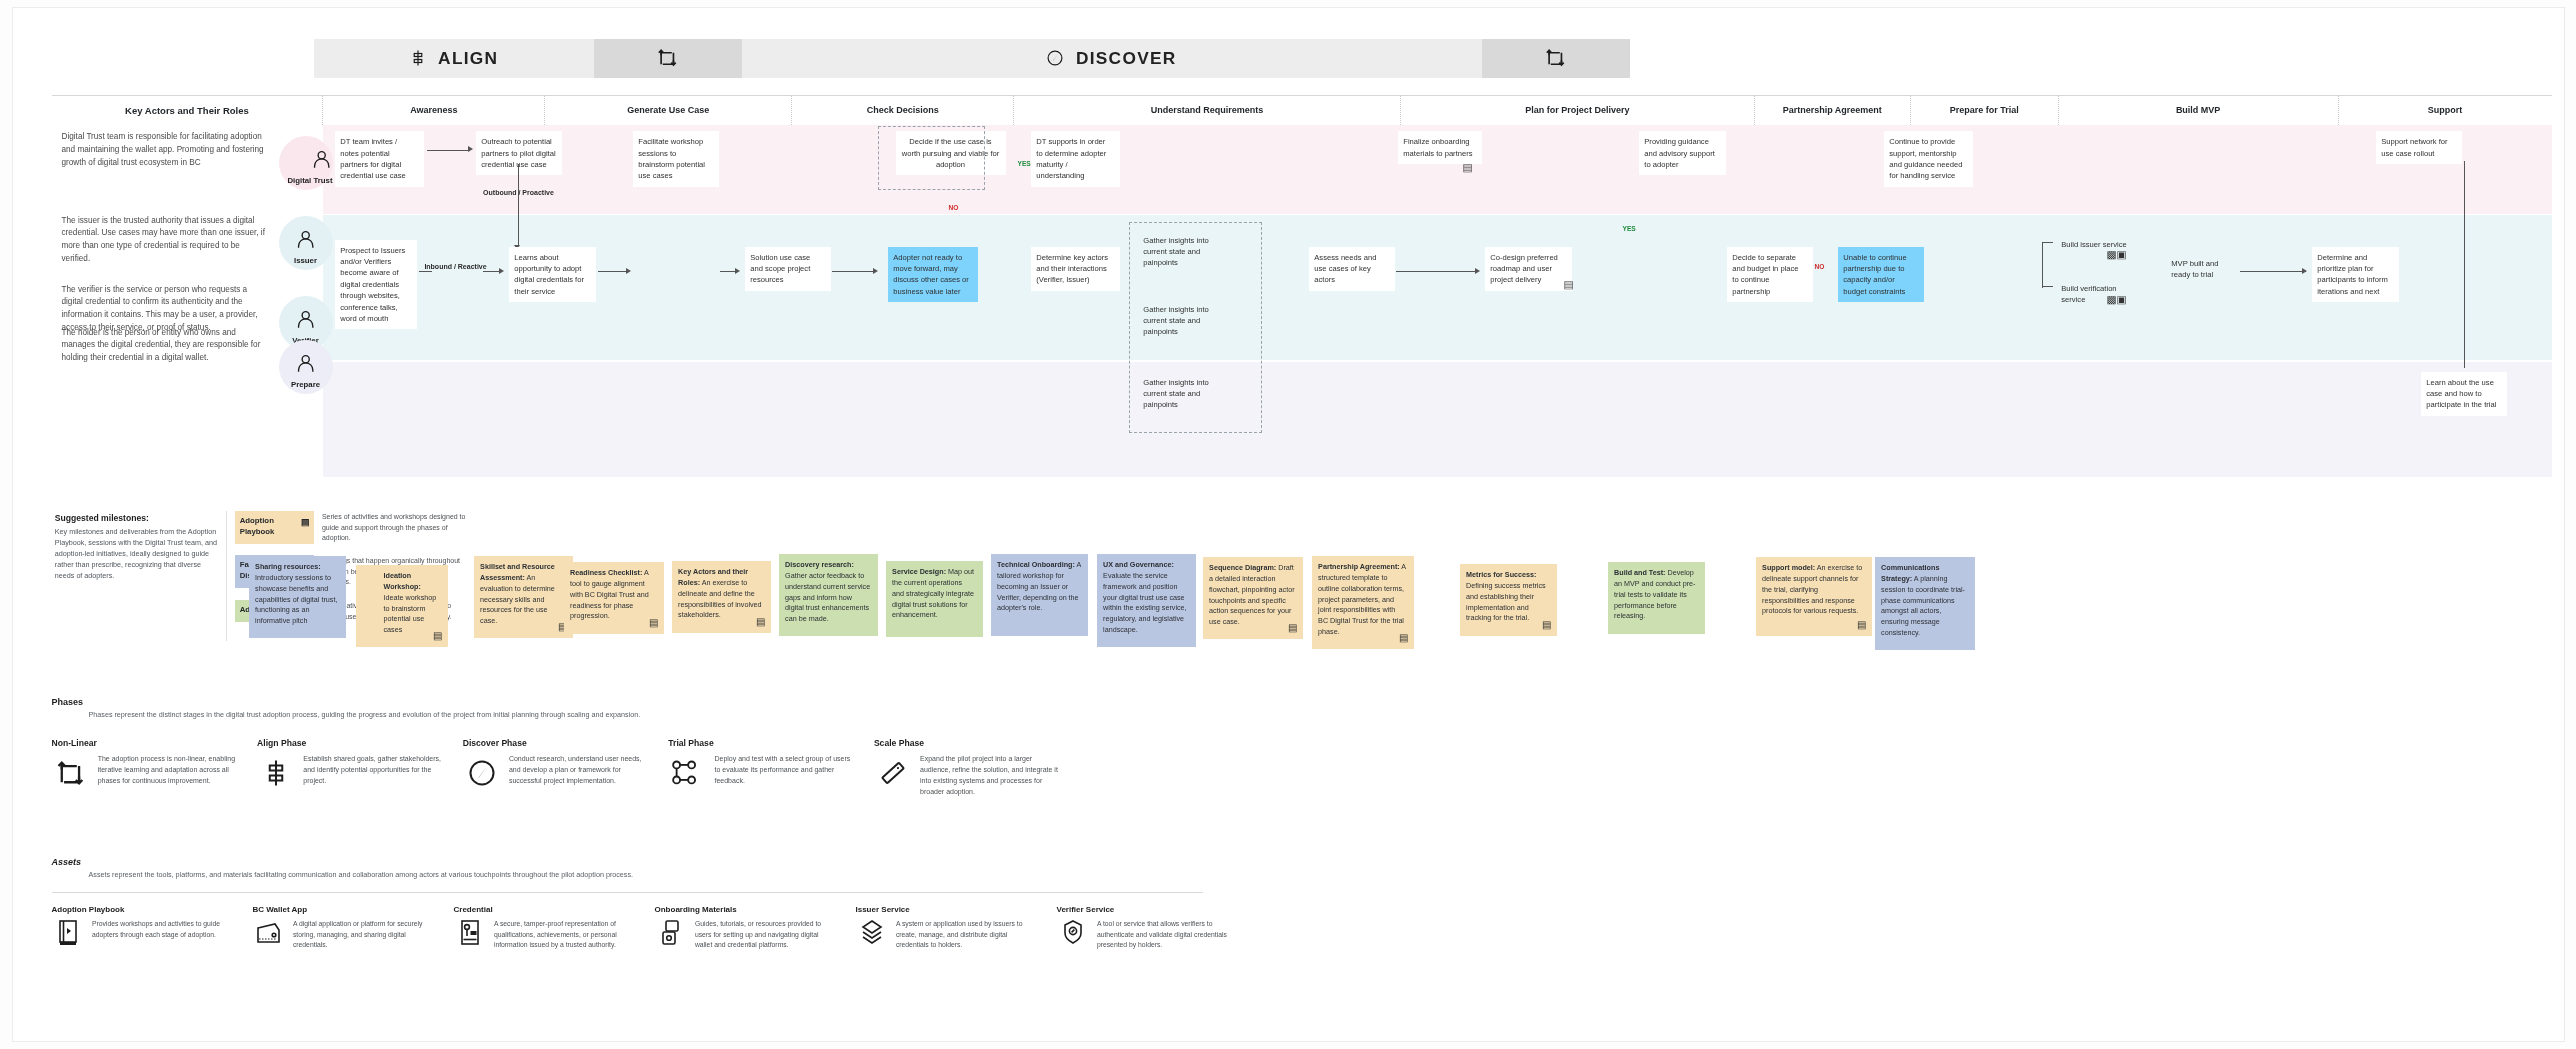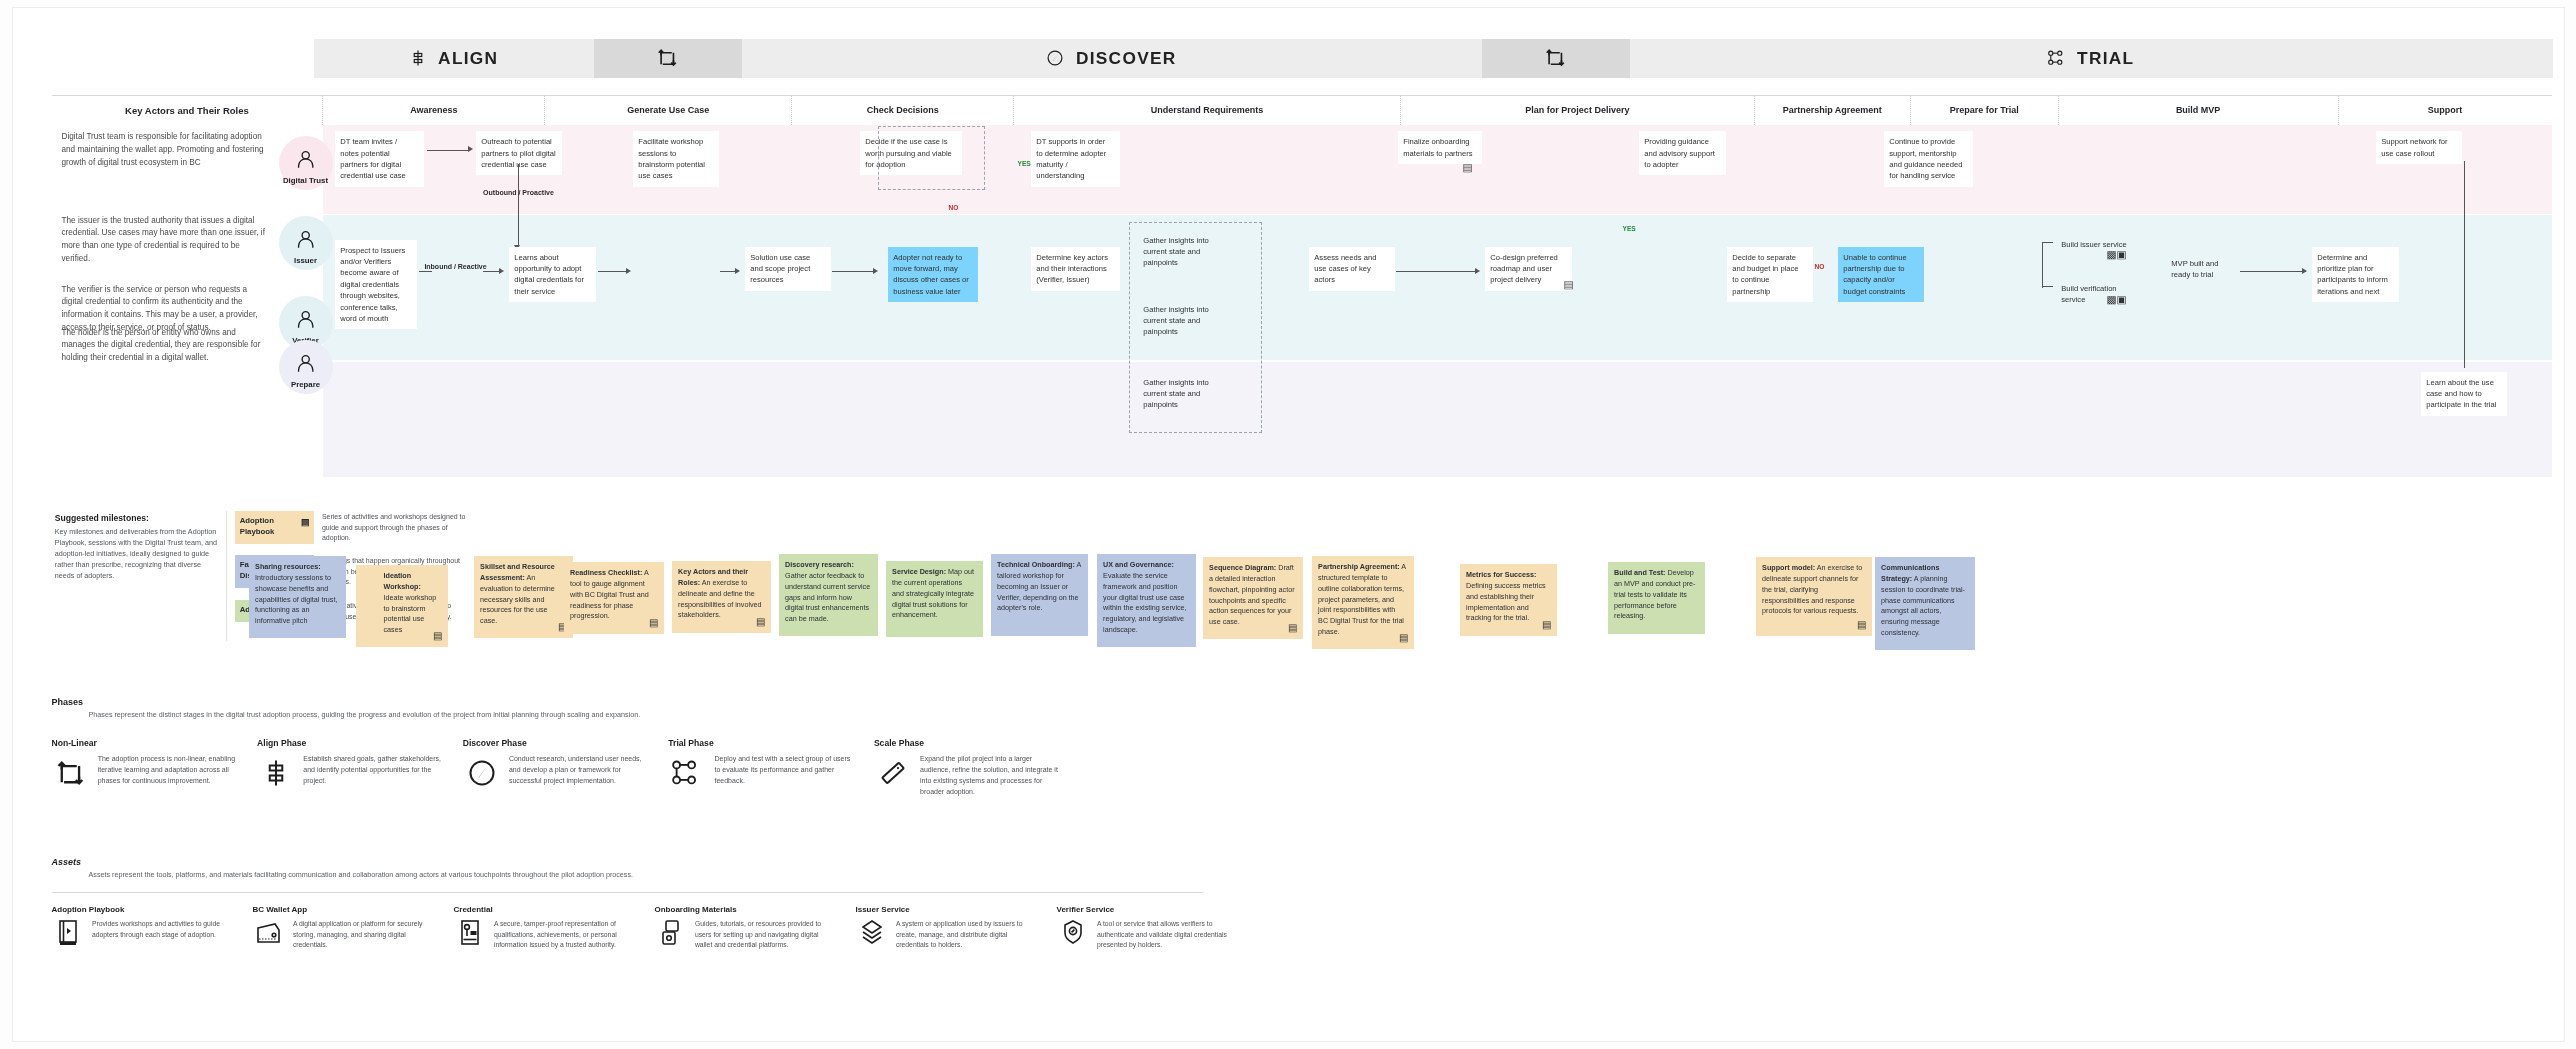--- a/index.html
+++ b/index.html
@@ -138,34 +138,20 @@
         <div class="phaseseg nonlinear" style="width: 148px;">
           <span class="pi">
             <svg width="21.4" height="21.4" viewBox="0 0 26 26">
         <path d="M5 21 V7 h13" fill="none" stroke="#1d1d1d" stroke-width="2"></path>
         <path d="M5 10 L5 4 M2.2 7 L5 4 L7.8 7" fill="none" stroke="#1d1d1d" stroke-width="2"></path>
         <path d="M20 7 v14 H7" fill="none" stroke="#1d1d1d" stroke-width="2"></path>
         <path d="M20 16 L20 22 M17.2 19 L20 22 L22.8 19" fill="none" stroke="#1d1d1d" stroke-width="2"></path>
             </svg>
           </span>
         </div>
-        <div class="phaseseg" style="width: 923px;">
-          <span class="pi">
-            <svg width="18" height="18" viewBox="0 0 26 24">
-        <circle cx="4" cy="5" r="3" fill="none" stroke="#1d1d1d" stroke-width="1.6"></circle>
-              <circle cx="17" cy="5" r="3" fill="none" stroke="#1d1d1d" stroke-width="1.6"></circle>
-        <circle cx="4" cy="18" r="3" fill="none" stroke="#1d1d1d" stroke-width="1.6"></circle>
-              <circle cx="17" cy="18" r="3" fill="none" stroke="#1d1d1d" stroke-width="1.6"></circle>
-        <line x1="7" y1="5" x2="14" y2="5" fill="none" stroke="#1d1d1d" stroke-width="1.6"></line>
-        <line x1="7" y1="18" x2="14" y2="18" fill="none" stroke="#1d1d1d" stroke-width="1.6"></line>
-        <path d="M4 8 v7" fill="none" stroke="#1d1d1d" stroke-width="1.6"></path>
-            </svg>
-          </span>
-          <span>TRIAL</span>
-        </div>
       </div>
 
   <div class="colhead" id="colhead">
         <div class="colcell firstcol" style="width: 271px;">
           <span>Key Actors and Their Roles</span>
         </div>
         <div class="colcell dash" style="width: 222px;">
           <span>Awareness</span>
         </div>
         <div class="colcell dash" style="width: 247px;">
@@ -192,21 +178,21 @@
         <div class="colcell dash" style="width: 214px;">
           <span>Support</span>
         </div>
       </div>
 
   <div class="lanes">
 
     <div class="lane lane-dt">
       <div class="laneband"></div>
       <div class="actordesc" style="top:6.6px;">Digital Trust team is responsible for facilitating adoption and maintaining the wallet app. Promoting and fostering growth of digital trust ecosystem in BC</div>
-      <div class="actoricon pink" style="top:11.5px;">
+      <div class="actoricon pink" style="top:11.5px;align-items:flex-end;">
         <svg width="21.4" height="21.4" viewBox="0 0 24 24" style="margin-bottom:6.6px">
           <circle cx="12" cy="7" r="4" fill="none" stroke="#1d1d1d" stroke-width="1.5"></circle>
           <path d="M4 21v-2a8 8 0 0 1 16 0v2" fill="none" stroke="#1d1d1d" stroke-width="1.5"></path>
         </svg>
         <span class="nm">Digital Trust</span>
       </div>
     </div>
 
     <div class="lane lane-iv">
       <div class="laneband"></div>
@@ -257,21 +243,21 @@
 
     <div class="node" style="left:457px;  top:122px; width:87px;">Learns about opportunity to adopt digital credentials for their service</div>
     <div class="arrow h" style="left:546px; top:146px; width:31px;"></div>
     <div class="ahead r" style="left:574px; top:143px;"></div>
 
     <div class="node" style="left:581px;  top:6.6px;   width:86px;">Facilitate workshop sessions to brainstorm potential use cases</div>
     <div class="node" style="left:693px;  top:122px; width:86px;">Solution use case and scope project resources</div>
     <div class="arrow h" style="left:668px; top:146px; width:18px;"></div>
     <div class="ahead r" style="left:683px; top:143px;"></div>
 
-    <div class="node" style="left:808px; top:6.6px;   width:102px;">Decide if the use case is worth pursuing and viable for adoption</div>
+    <div class="node" style="left:844px; top:6.6px;   width:110px;text-align:center;">Decide if the use case is worth pursuing and viable for adoption</div>
     <div class="arrow h" style="left:780px; top:146px; width:44px;"></div>
     <div class="ahead r" style="left:821px; top:143px;"></div>
     <div class="dashbox" style="left:826px; top:1.6px; width:107px; height:64px;"></div>
     <div class="yesno yes" style="left:966px; top:35px;">YES</div>
     <div class="yesno no" style="left:897px; top:79px;">NO</div>
 
     <div class="node gray" style="left:836px; top:122px; width:90px;">Adopter not ready to move forward, may discuss other cases or business value later</div>
     <div class="node" style="left:979px; top:6.6px;   width:89px;">DT supports in order to determine adopter maturity / understanding</div>
     <div class="node" style="left:979px; top:122px; width:89px;">Determine key actors and their interactions (Verifier, Issuer)</div>
 

